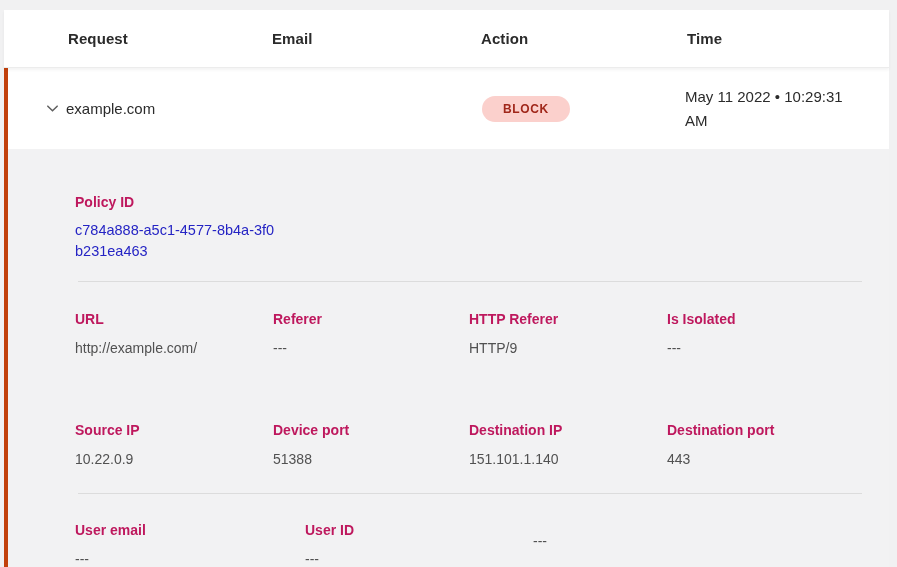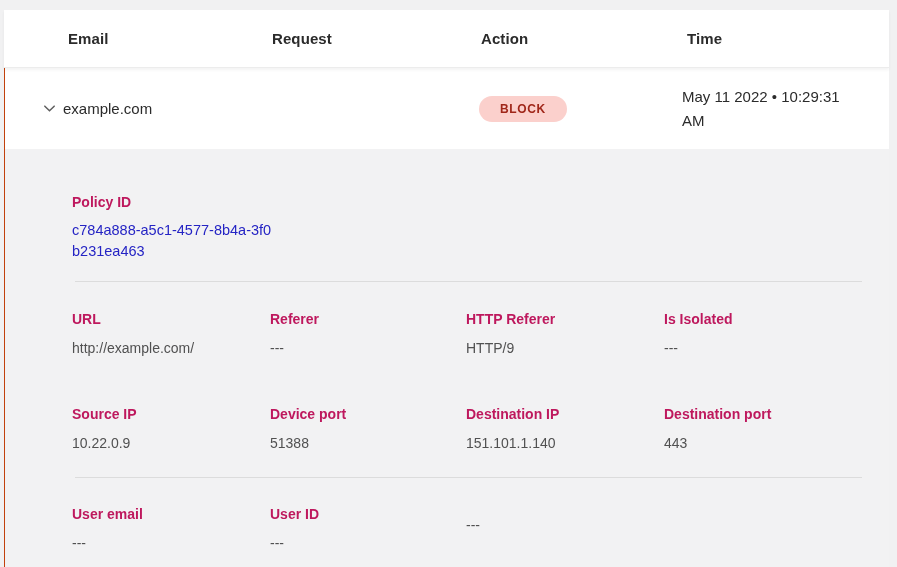--- a/index.html
+++ b/index.html
@@ -26,21 +26,21 @@
     z-index: 2;
   }
   .th {
     font-size: 15px;
     font-weight: 700;
     color: #2b2b2b;
     letter-spacing: 0.1px;
   }
   
   .expanded {
-    border-left: 1px solid #c2410c;
+    border-left: 4px solid #c2410c;
   }
   .log-row {
     display: grid;
     grid-template-columns: 58px 204px 209px 206px 1fr;
     align-items: center;
     height: 81px;
     background: #ffffff;
     cursor: pointer;
   }
   .gutter {
@@ -113,32 +113,32 @@
     margin-left: 3px;
     margin-right: 2px;
   }
   .divider-1 { margin-top: 19px; }
   .divider-2 { margin-top: 25px; }
   .fields-grid {
     display: grid;
     grid-template-columns: 198px 196px 198px 1fr;
   }
   .grid-row-1 { margin-top: 28px; }
-  .grid-row-2 { margin-top: 48px; }
-  .grid-row-3 { margin-top: 27px; }
+  .grid-row-2 { margin-top: 64px; }
+  .grid-row-3 { margin-top: 27px; gap: 32px; }
 </style>
 </head>
 <body>
 
 <div class="card">
 
   <div class="thead">
     <div class="gutter"></div>
+    <div class="th">Request</div>
     <div class="th">Email</div>
-    <div class="th">Request</div>
     <div class="th">Action</div>
     <div class="th">Time</div>
   </div>
 
   <div class="expanded">
 
     <div class="log-row">
       <div class="gutter">
         <span class="chevron">
           <svg width="15" height="15" viewBox="0 0 16 16" fill="none">

